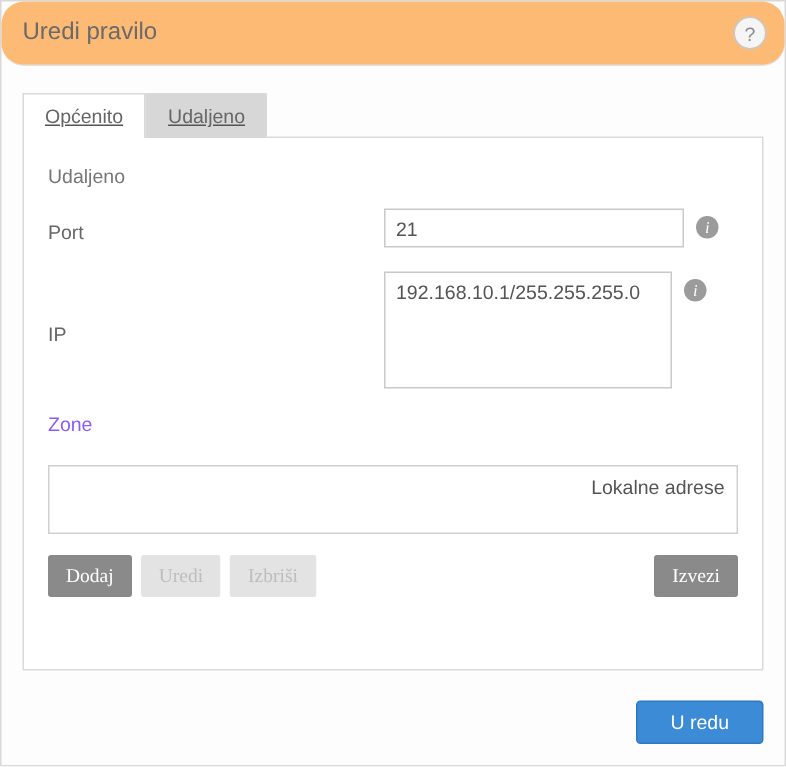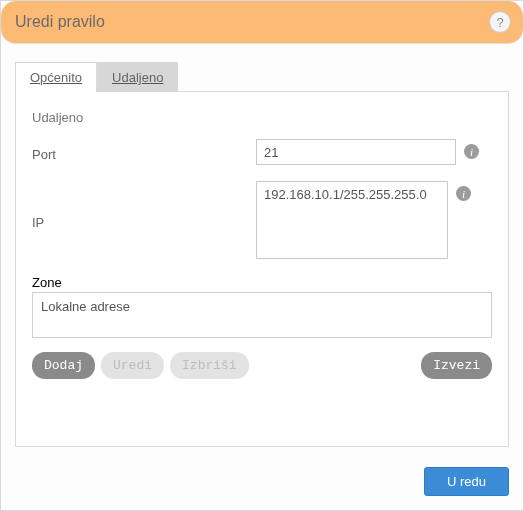--- a/index.html
+++ b/index.html
@@ -143,43 +143,44 @@
     font-style: italic;
     font-family: Georgia, serif;
     display: flex;
     align-items: center;
     justify-content: center;
     margin-top: 5px;
     flex-shrink: 0;
     cursor: help;
   }
   .zone-label {
-    color: #000000;
+    color: #8b5cf6;
     margin-top: 6px;
-    margin-bottom: 2px;
+    margin-bottom: 20px;
   }
   .zone-list {
     border: 1px solid #d0d0d0;
     height: 46px;
     padding: 6px 8px;
     color: #555;
     background: #fff;
     margin-bottom: 14px;
+    text-align: right;
   }
   .btn-row {
     display: flex;
     gap: 6px;
   }
   .btn-row .spacer { flex: 1; }
   .btn {
     border: 1px solid transparent;
-    border-radius: 13px;
+    border-radius: 2px;
     padding: 5px 11px;
     font-size: 13px;
-    font-family: Liberation Mono, monospace;
+    font-family: Liberation Serif, serif;
     cursor: pointer;
     color: #fff;
     background: #8e8e8e;
   }
   .btn.disabled {
     background: #e3e3e3;
     color: #bdbdbd;
     cursor: default;
     text-align: right;
   }

